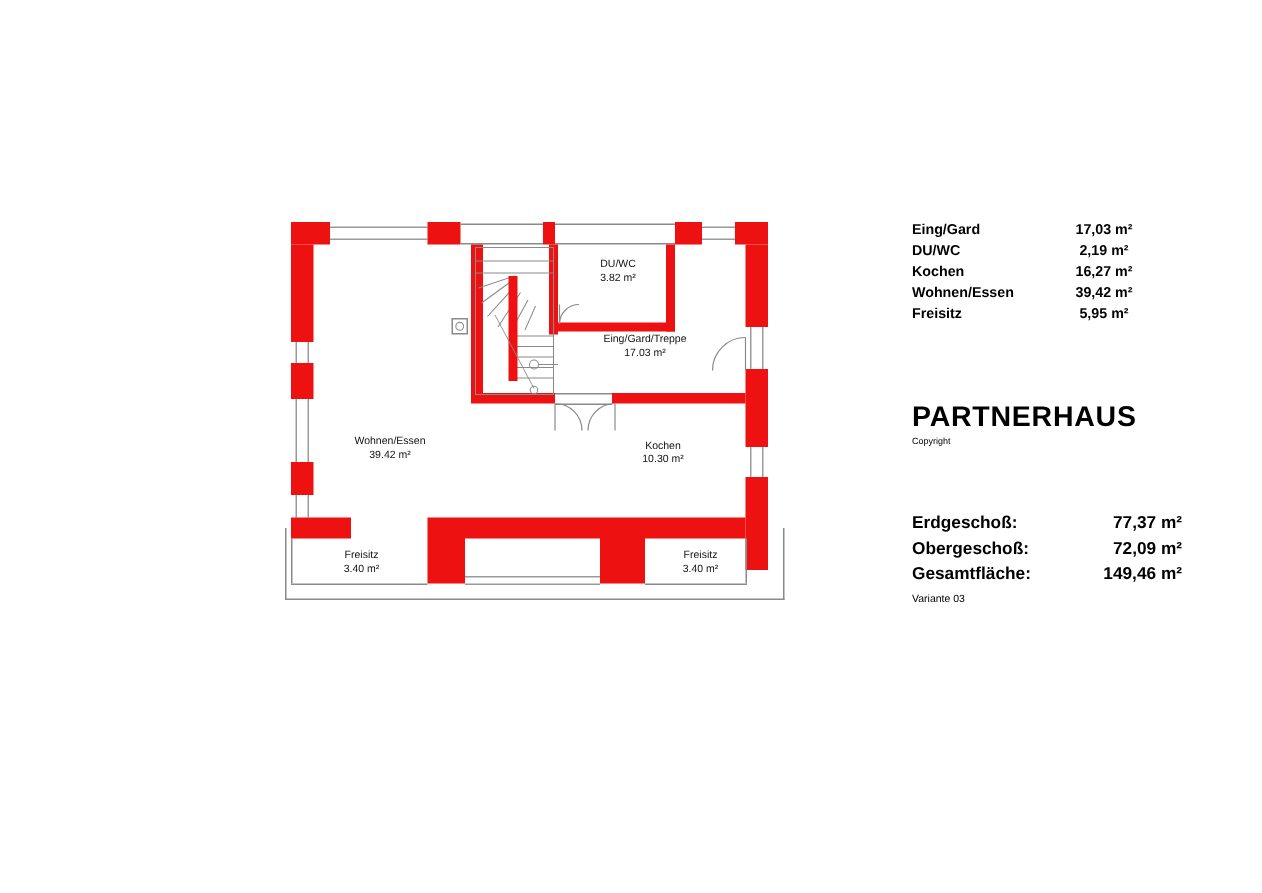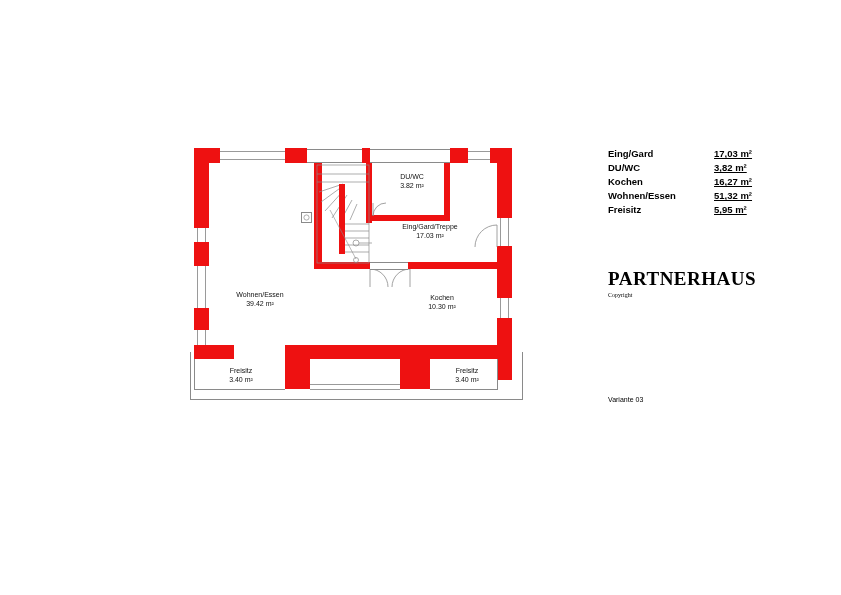--- a/index.html
+++ b/index.html
@@ -85,31 +85,29 @@
   }
   .legend-row .lab {
     position: absolute;
     left: 0;
     top: 0;
   }
   .legend-row .val {
     position: absolute;
     left: 106px;
     top: 0;
-    text-align: left;
+    text-align: center;
     width: 44px;
-    text-decoration: underline;
   }
 
   #brand {
     position: absolute;
     left: 608px;
     top: 268px;
     width: 210px;
-    font-family: Liberation Serif, serif;
   }
   #brand .title {
     font-size: 19px;
     font-weight: bold;
     letter-spacing: 0.5px;
     color: #000000;
     line-height: 22px;
   }
   #brand .copy {
     font-size: 6px;
@@ -285,37 +283,51 @@
     </div>
   </div>
 
   <div id="legend">
     <div class="legend-row">
       <span class="lab">Eing/Gard</span>
       <span class="val">17,03 m²</span>
     </div>
     <div class="legend-row">
       <span class="lab">DU/WC</span>
-      <span class="val">3,82 m²</span>
+      <span class="val">2,19 m²</span>
     </div>
     <div class="legend-row">
       <span class="lab">Kochen</span>
       <span class="val">16,27 m²</span>
     </div>
     <div class="legend-row">
       <span class="lab">Wohnen/Essen</span>
-      <span class="val">51,32 m²</span>
+      <span class="val">39,42 m²</span>
     </div>
     <div class="legend-row">
       <span class="lab">Freisitz</span>
       <span class="val">5,95 m²</span>
     </div>
   </div>
 
   <div id="brand">
     <div class="title">PARTNERHAUS</div>
     <div class="copy">Copyright</div>
   </div>
 
+  <div id="totals">
+    <div class="total-row">
+      <span class="lab">Erdgeschoß:</span>
+      <span class="val">77,37 m²</span>
+    </div>
+    <div class="total-row">
+      <span class="lab">Obergeschoß:</span>
+      <span class="val">72,09 m²</span>
+    </div>
+    <div class="total-row">
+      <span class="lab">Gesamtfläche:</span>
+      <span class="val">149,46 m²</span>
+    </div>
+  </div>
 
   <div id="variant">Variante 03</div>
 
 </div>
 
 </body></html>

